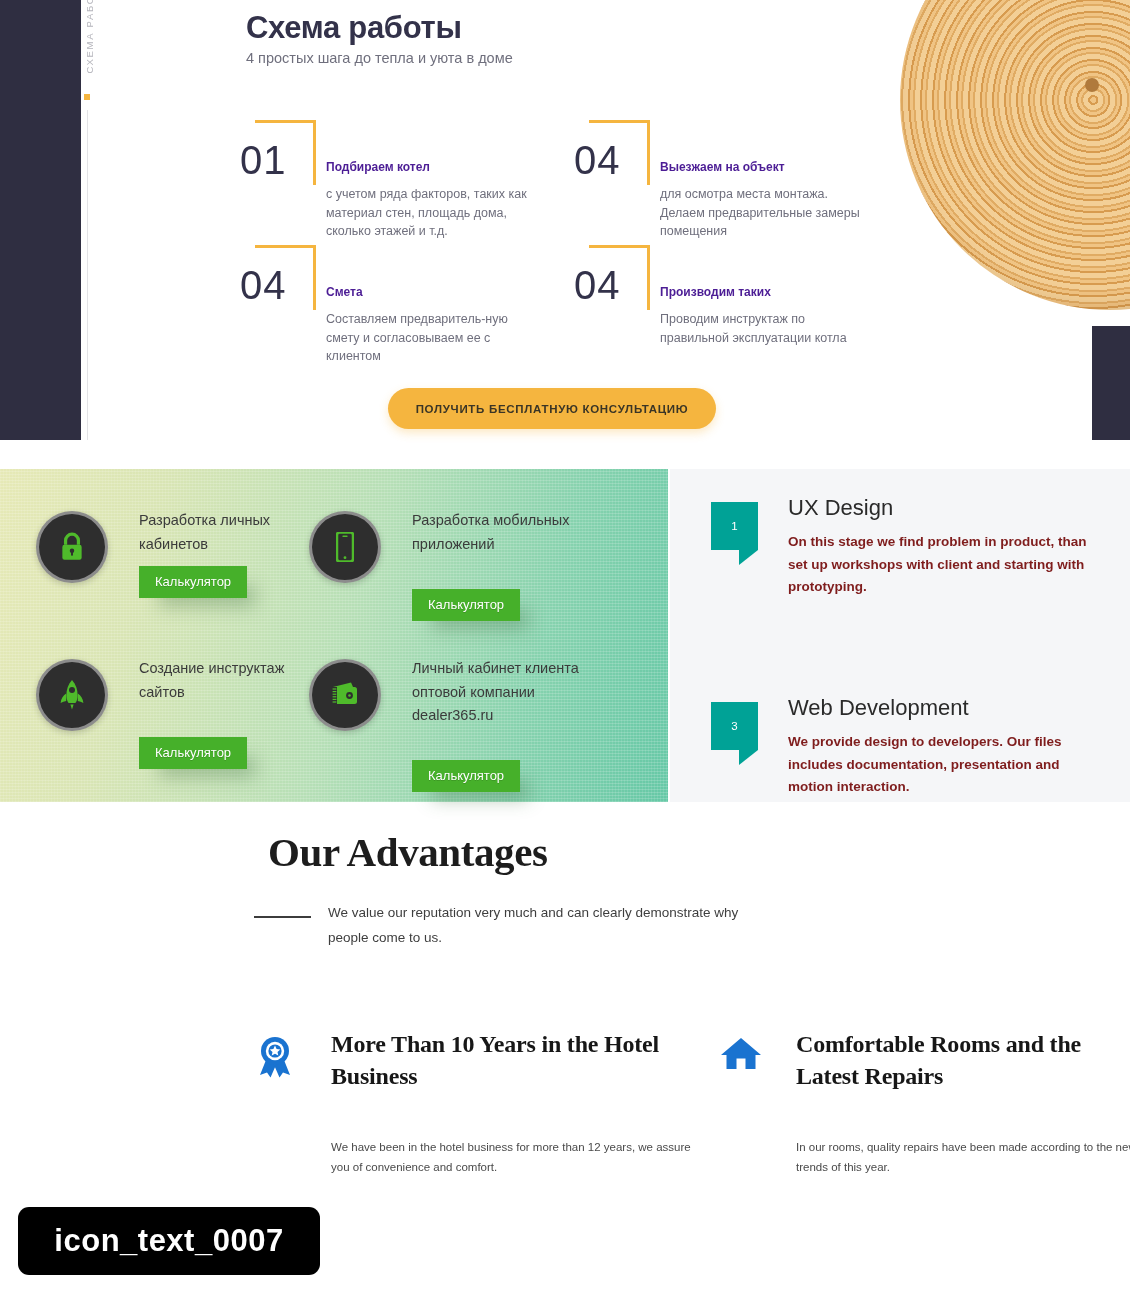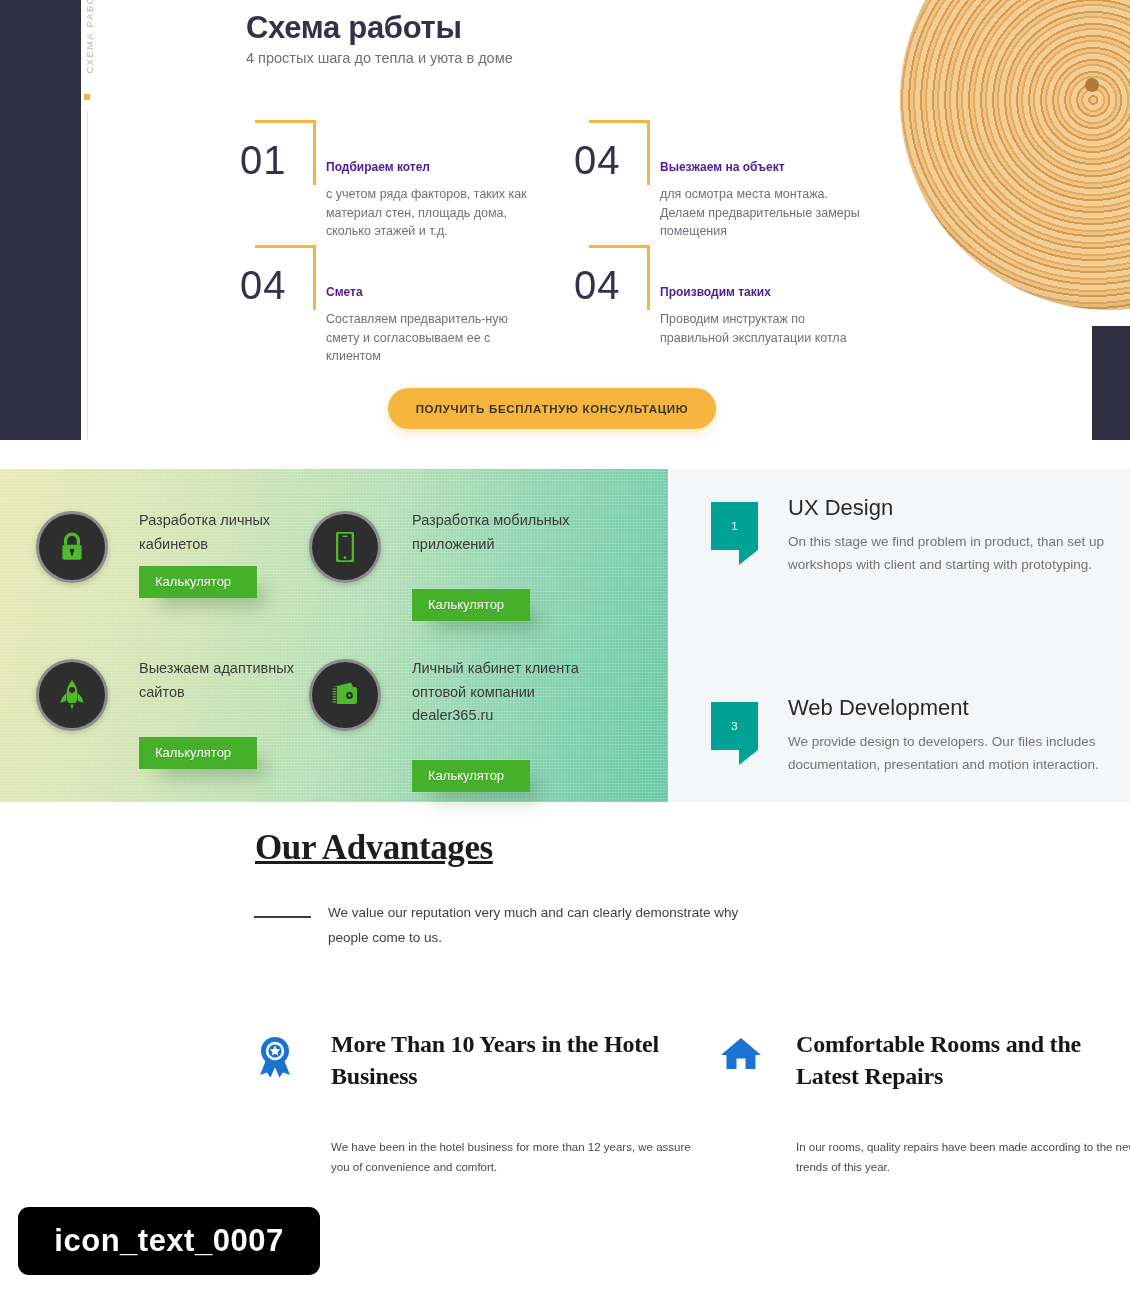--- a/index.html
+++ b/index.html
@@ -87,44 +87,44 @@
   .gcirc {
     position:absolute; left:0; top:0; width:72px; height:72px; border-radius:50%;
     background:#2e2e2e; border:3px solid rgba(255,255,255,0.45);
     display:flex; align-items:center; justify-content:center;
     box-shadow:0 2px 6px rgba(0,0,0,0.18);
   }
   .gtext { position:absolute; left:103px; top:-2px; width:190px; font-size:14.5px; line-height:23.5px; color:#3b3b3b; }
   .gbtn {
     position:absolute; border:none; cursor:pointer;
     background:#46b02a; color:#ffffff; font-size:13px;
-    padding:8px 26px 9px 16px; font-family:"Liberation Sans", sans-serif;
+    padding:8px 16px 9px 16px; font-family:"Liberation Sans", sans-serif;
     box-shadow: 14px 14px 18px -6px rgba(60,110,60,0.35);
     text-shadow:0 1px 0 rgba(0,0,0,0.15);
   }
 
   #right-panel { position:absolute; left:670px; top:17px; width:460px; height:333px; background:#f5f6f8; }
   .pitem { position:absolute; left:41px; width:380px; }
   .pbadge-wrap { position:absolute; left:0; top:4px; width:47px; height:62px; }
   .pbadge {
     position:absolute; left:0; top:0; width:47px; height:48px; background:#00a296;
     color:#ffffff; font-size:11.5px; text-align:center; line-height:48px;
   }
   .pbadge-tail {
     position:absolute; left:28px; top:48px; width:0; height:0;
     border-left:19px solid #00a296; border-bottom:15px solid transparent;
   }
   .ph { position:absolute; left:77px; top:-3px; font-size:22px; color:#2a2a2a; font-weight:normal; }
-  .pp { position:absolute; left:77px; top:33px; width:320px; font-size:13.5px; line-height:22.5px; color:#737373; }
+  .pp { position:absolute; left:77px; top:33px; width:320px; font-size:13.5px; line-height:22.5px; color:#7f1d1d;font-weight:bold; }
 
   
   #sec3 { position:absolute; left:0; top:804px; width:1130px; height:390px; background:#ffffff; }
   #adv-title {
-    position:absolute; left:255px; top:24px; font-family:"Liberation Serif", serif;
-    font-size:35px; font-weight:bold; color:#1d1d1d; letter-spacing:-0.4px;text-decoration:underline;
+    position:absolute; left:268px; top:24px; font-family:"Liberation Serif", serif;
+    font-size:41px; font-weight:bold; color:#1d1d1d; letter-spacing:-0.4px;
   }
   #adv-rule { position:absolute; left:254px; top:112px; width:57px; height:2px; background:#3c3c3c; }
   #adv-lead { position:absolute; left:328px; top:96px; width:420px; font-size:13.5px; line-height:25px; color:#3e3e3e; }
 
   .adv { position:absolute; top:228px; width:420px; }
   .adv-icon { position:absolute; left:0; top:4px; width:42px; height:42px; }
   .adv-h {
     position:absolute; left:76px; top:-4px; width:340px;
     font-family:"Liberation Serif", serif; font-size:24px; font-weight:bold;
     line-height:32px; color:#171717; letter-spacing:-0.2px;
@@ -241,21 +241,21 @@
     <div class="gcell" style="left:36px; top:207px;">
       <div class="gcirc">
         <svg width="30" height="32" viewBox="0 0 30 32" aria-hidden="true">
           <path d="M15 1c4 4.5 5.6 10 5.6 15.4 0 3.3-1 6-2.2 7.6h-6.8C10.4 22.4 9.4 19.7 9.4 16.4 9.4 11 11 5.5 15 1z" fill="#4fbb2b"></path>
           <circle cx="15" cy="11" r="3" fill="#2e2e2e"></circle>
           <path d="M9.2 14.5C6 16.5 4 20 3.6 24c2-1 3.6-1.6 5.6-1.9z" fill="#4fbb2b"></path>
           <path d="M20.8 14.5C24 16.5 26 20 26.4 24c-2-1-3.6-1.6-5.6-1.9z" fill="#4fbb2b"></path>
           <path d="M13.4 25.5h3.2L15 30.5z" fill="#4fbb2b"></path>
         </svg>
       </div>
-      <div class="gtext">Выезжаем адаптивных сайтов</div>
+      <div class="gtext">Создание инструктаж сайтов</div>
       <button class="gbtn" style="left:103px; top:78px;">Калькулятор</button>
     </div>
 
     <div class="gcell" style="left:309px; top:207px;">
       <div class="gcirc">
         <svg width="32" height="28" viewBox="0 0 32 28" aria-hidden="true">
           <path d="M4 6 L22 1.5 L24.5 7 L4 7 Z" fill="#4fbb2b"></path>
           <rect x="3" y="6" width="25" height="17" rx="2.5" fill="#4fbb2b"></rect>
           <rect x="3" y="6" width="5" height="17" fill="#2e2e2e"></rect>
           <g fill="#4fbb2b">

